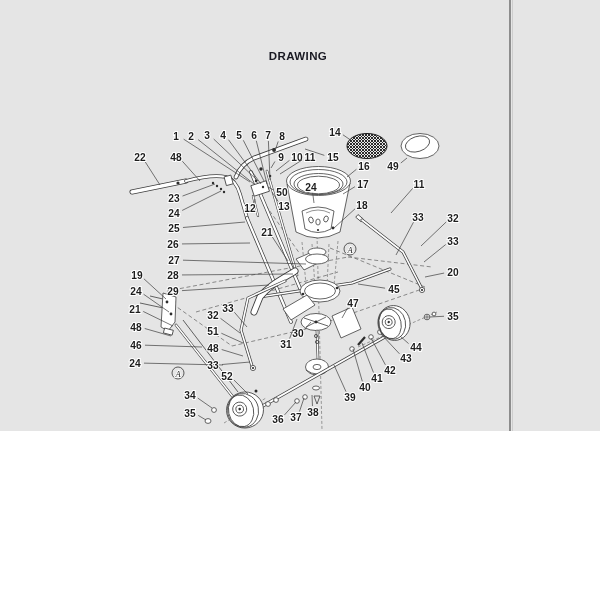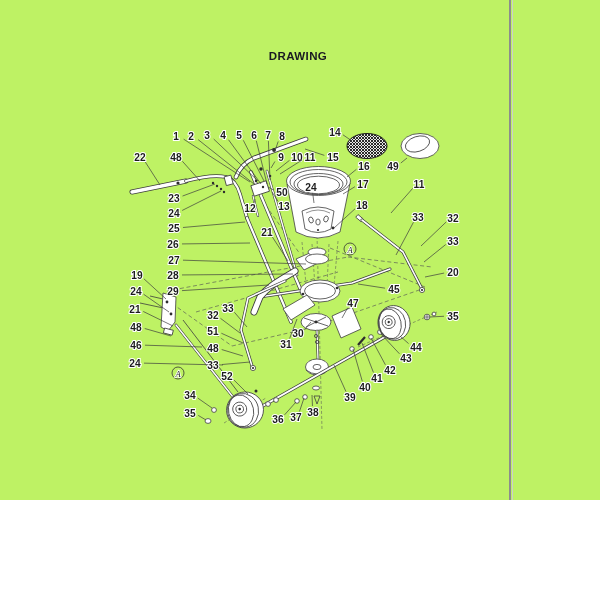--- a/index.html
+++ b/index.html
@@ -1,16 +1,16 @@
 <!DOCTYPE html>
 <html><head>
 <meta charset="utf-8">
 <style>
   html,body{margin:0;padding:0;background:#ffffff;}
-  .page{position:relative;width:600px;height:500px;background:#bef264;overflow:hidden;
+  .page{position:relative;width:600px;height:431px;background:#e5e5e5;overflow:hidden;
         font-family:"Liberation Sans",sans-serif;text-align:center;}
   .title{position:absolute;top:50px;left:298px;transform:translateX(-50%);
          font-size:11.5px;font-weight:bold;letter-spacing:.4px;color:#191922;}
   .pageno{position:absolute;top:568px;left:297px;transform:translateX(-50%);
           font-size:7px;color:#3a4a52;}
   .edge-dark{position:absolute;top:0;left:509px;width:2px;height:600px;background:#8d8d8d;}
   .edge-light{position:absolute;top:0;left:512px;width:1px;height:600px;background:#cdcdcd;}
   svg.diagram{position:absolute;left:0;top:0;width:600px;height:600px;}
   .ln{stroke:#3d3d3d;fill:none;stroke-width:.8;}
   .lnf{stroke:#3d3d3d;fill:#ffffff;stroke-width:.8;}

